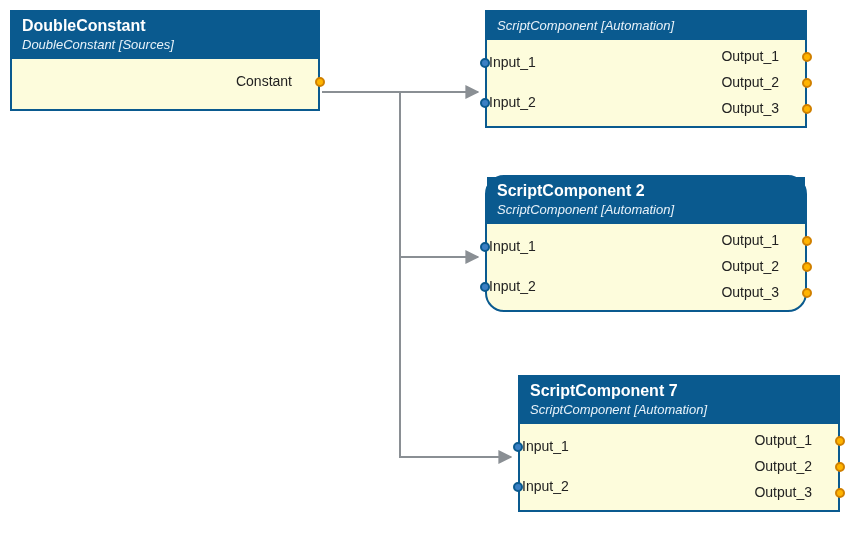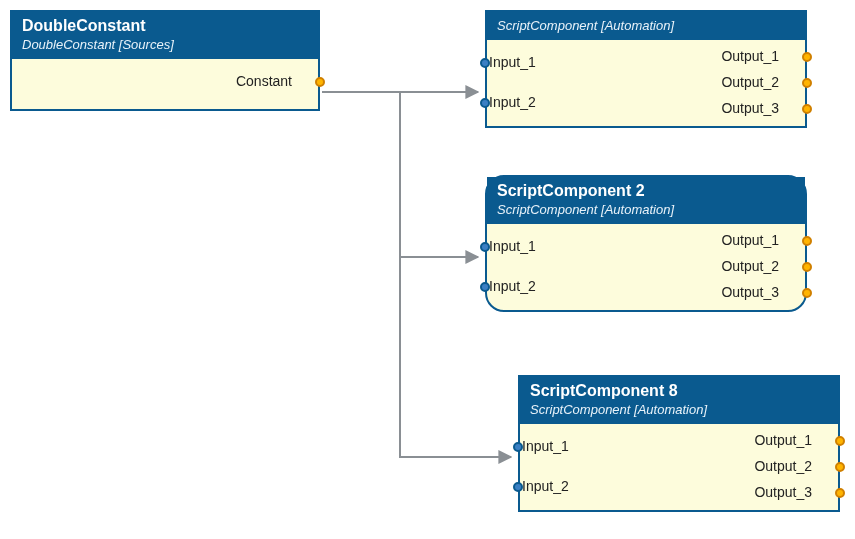--- a/index.html
+++ b/index.html
@@ -145,21 +145,21 @@
       <span class="port-dot outp" style="right:-7px; top:12px;"></span>
       <span class="port port-out" style="top:34px;">Output_2</span>
       <span class="port-dot outp" style="right:-7px; top:38px;"></span>
       <span class="port port-out" style="top:60px;">Output_3</span>
       <span class="port-dot outp" style="right:-7px; top:64px;"></span>
     </div>
   </div>
 
   <div class="node" style="left:518px; top:375px; width:322px;">
     <div class="node-header">
-      <div class="node-title">ScriptComponent 8</div>
+      <div class="node-title">ScriptComponent 7</div>
       <div class="node-subtitle">ScriptComponent [Automation]</div>
     </div>
     <div class="node-body" style="height:86px;">
       <span class="port port-in" style="top:14px;">Input_1</span>
       <span class="port-dot inp" style="left:-7px; top:18px;"></span>
       <span class="port port-in" style="top:54px;">Input_2</span>
       <span class="port-dot inp" style="left:-7px; top:58px;"></span>
 
       <span class="port port-out" style="top:8px;">Output_1</span>
       <span class="port-dot outp" style="right:-7px; top:12px;"></span>

